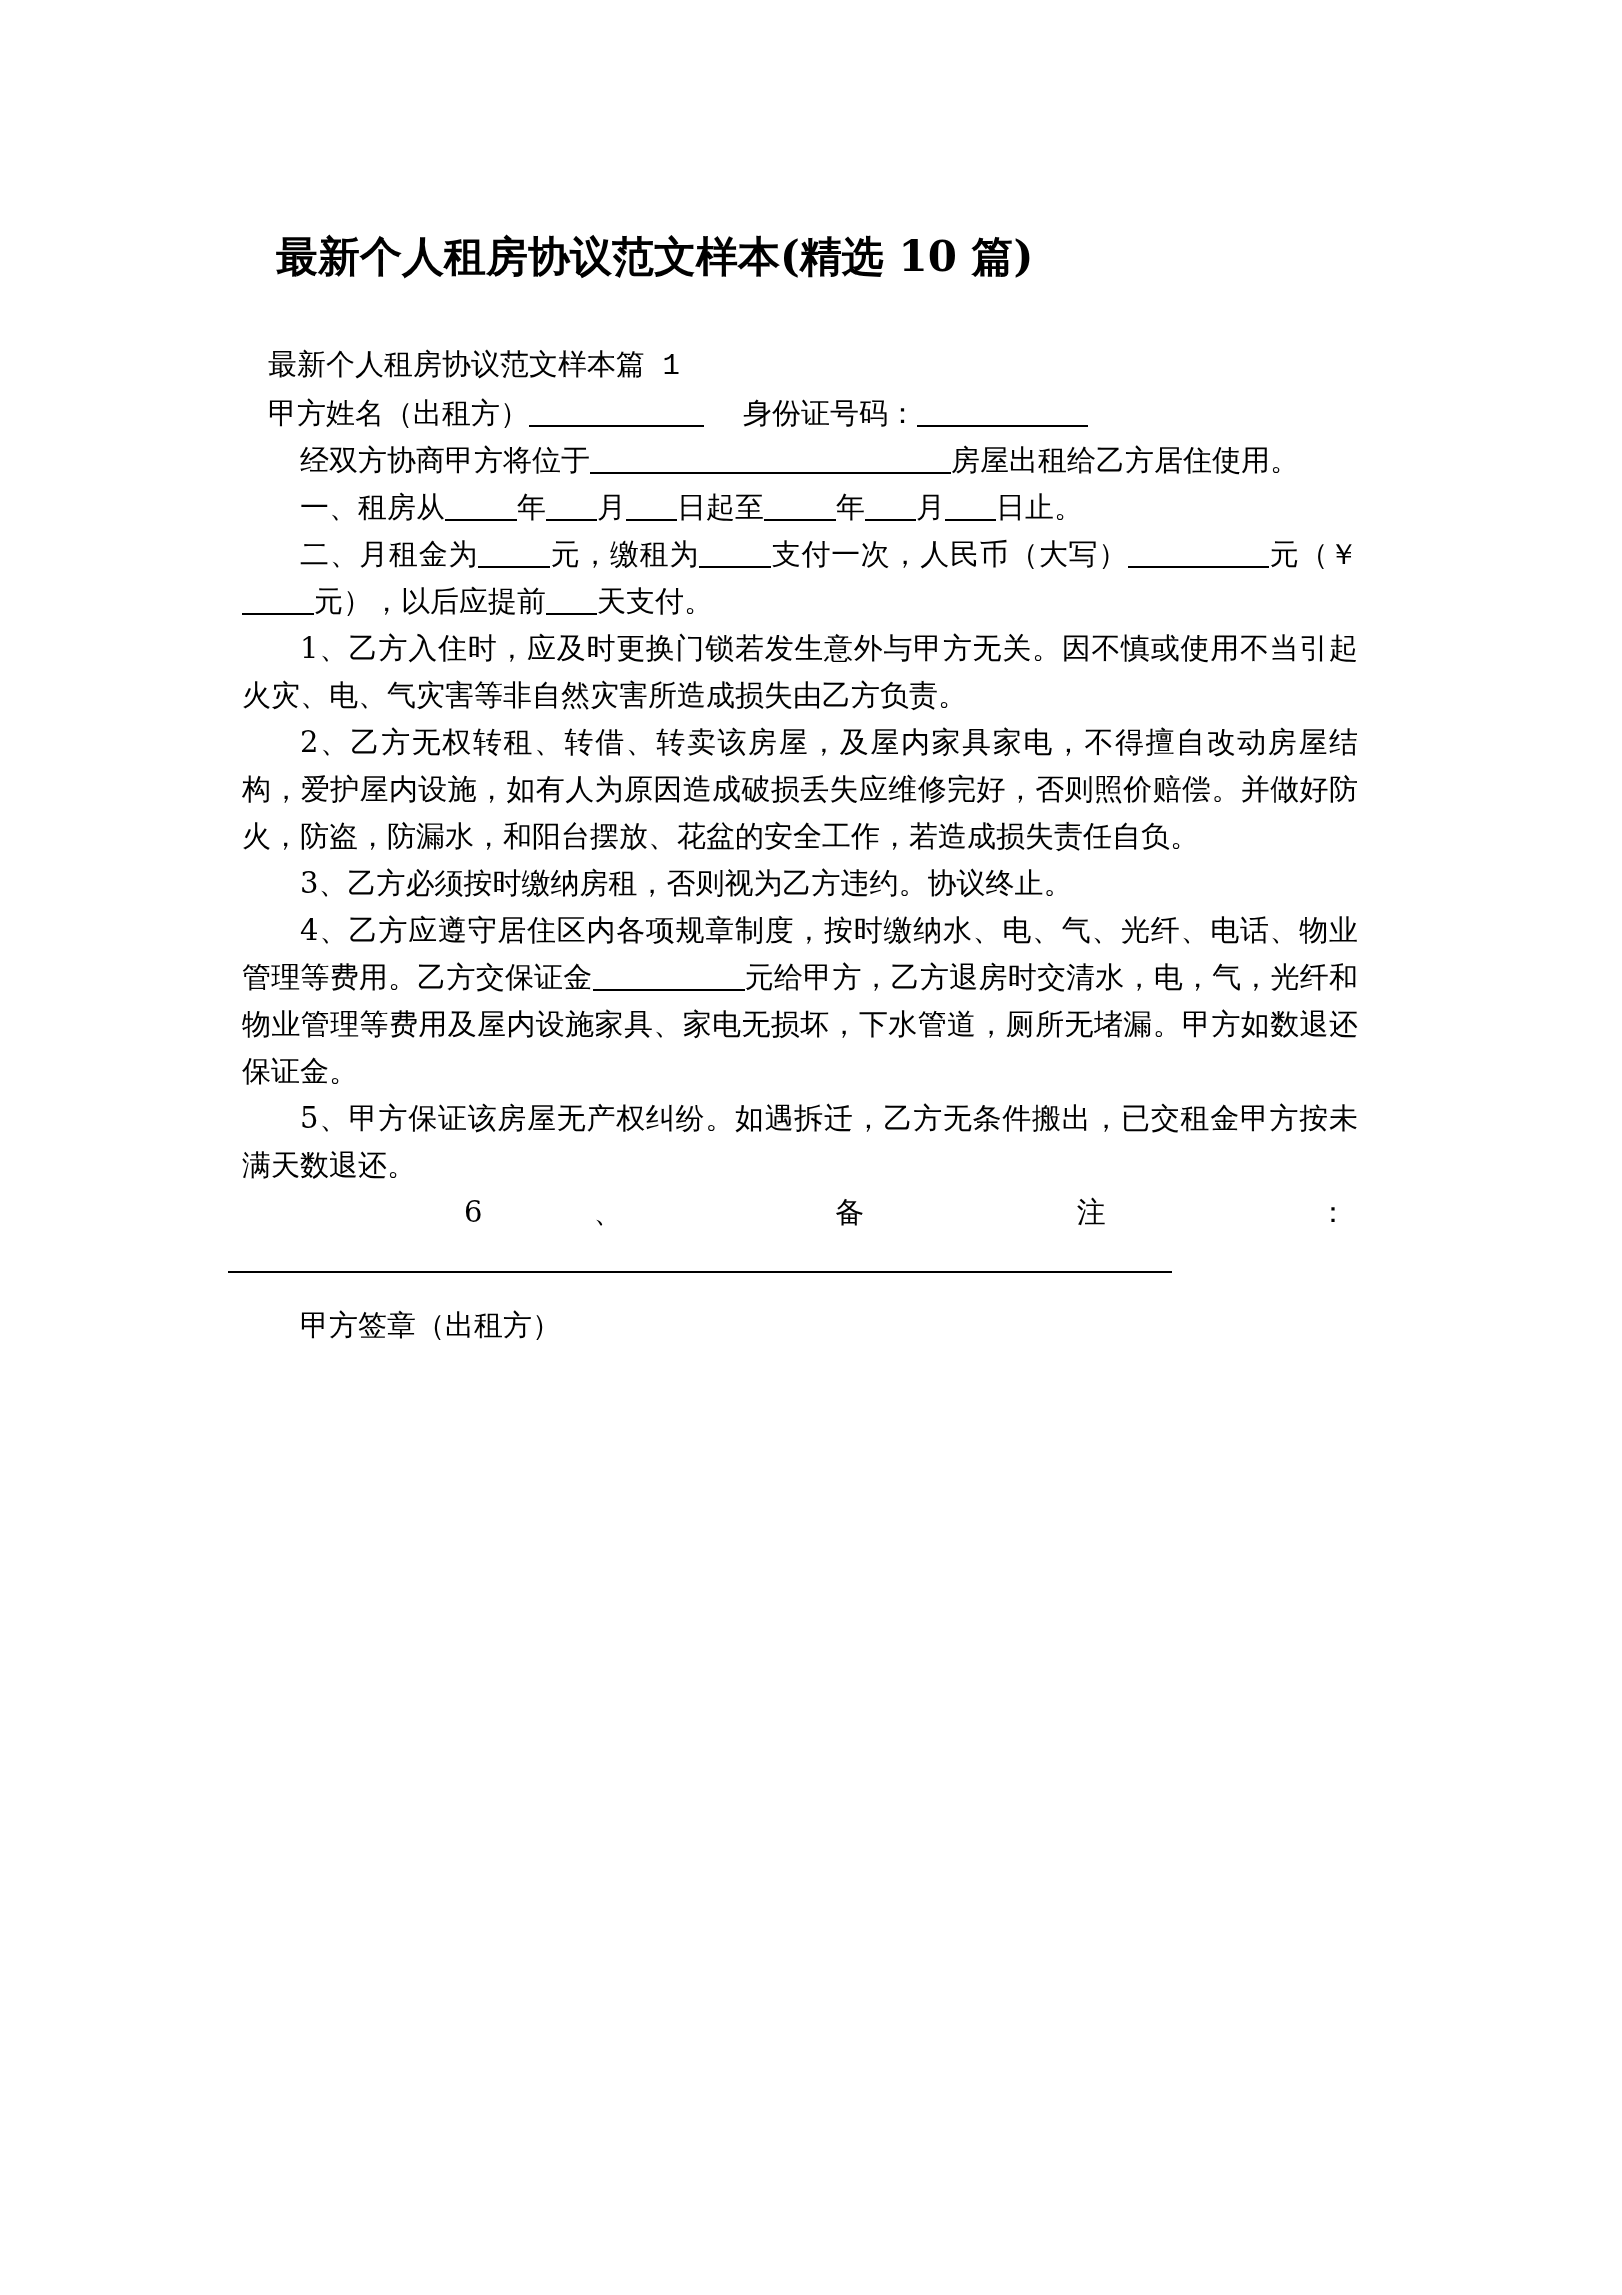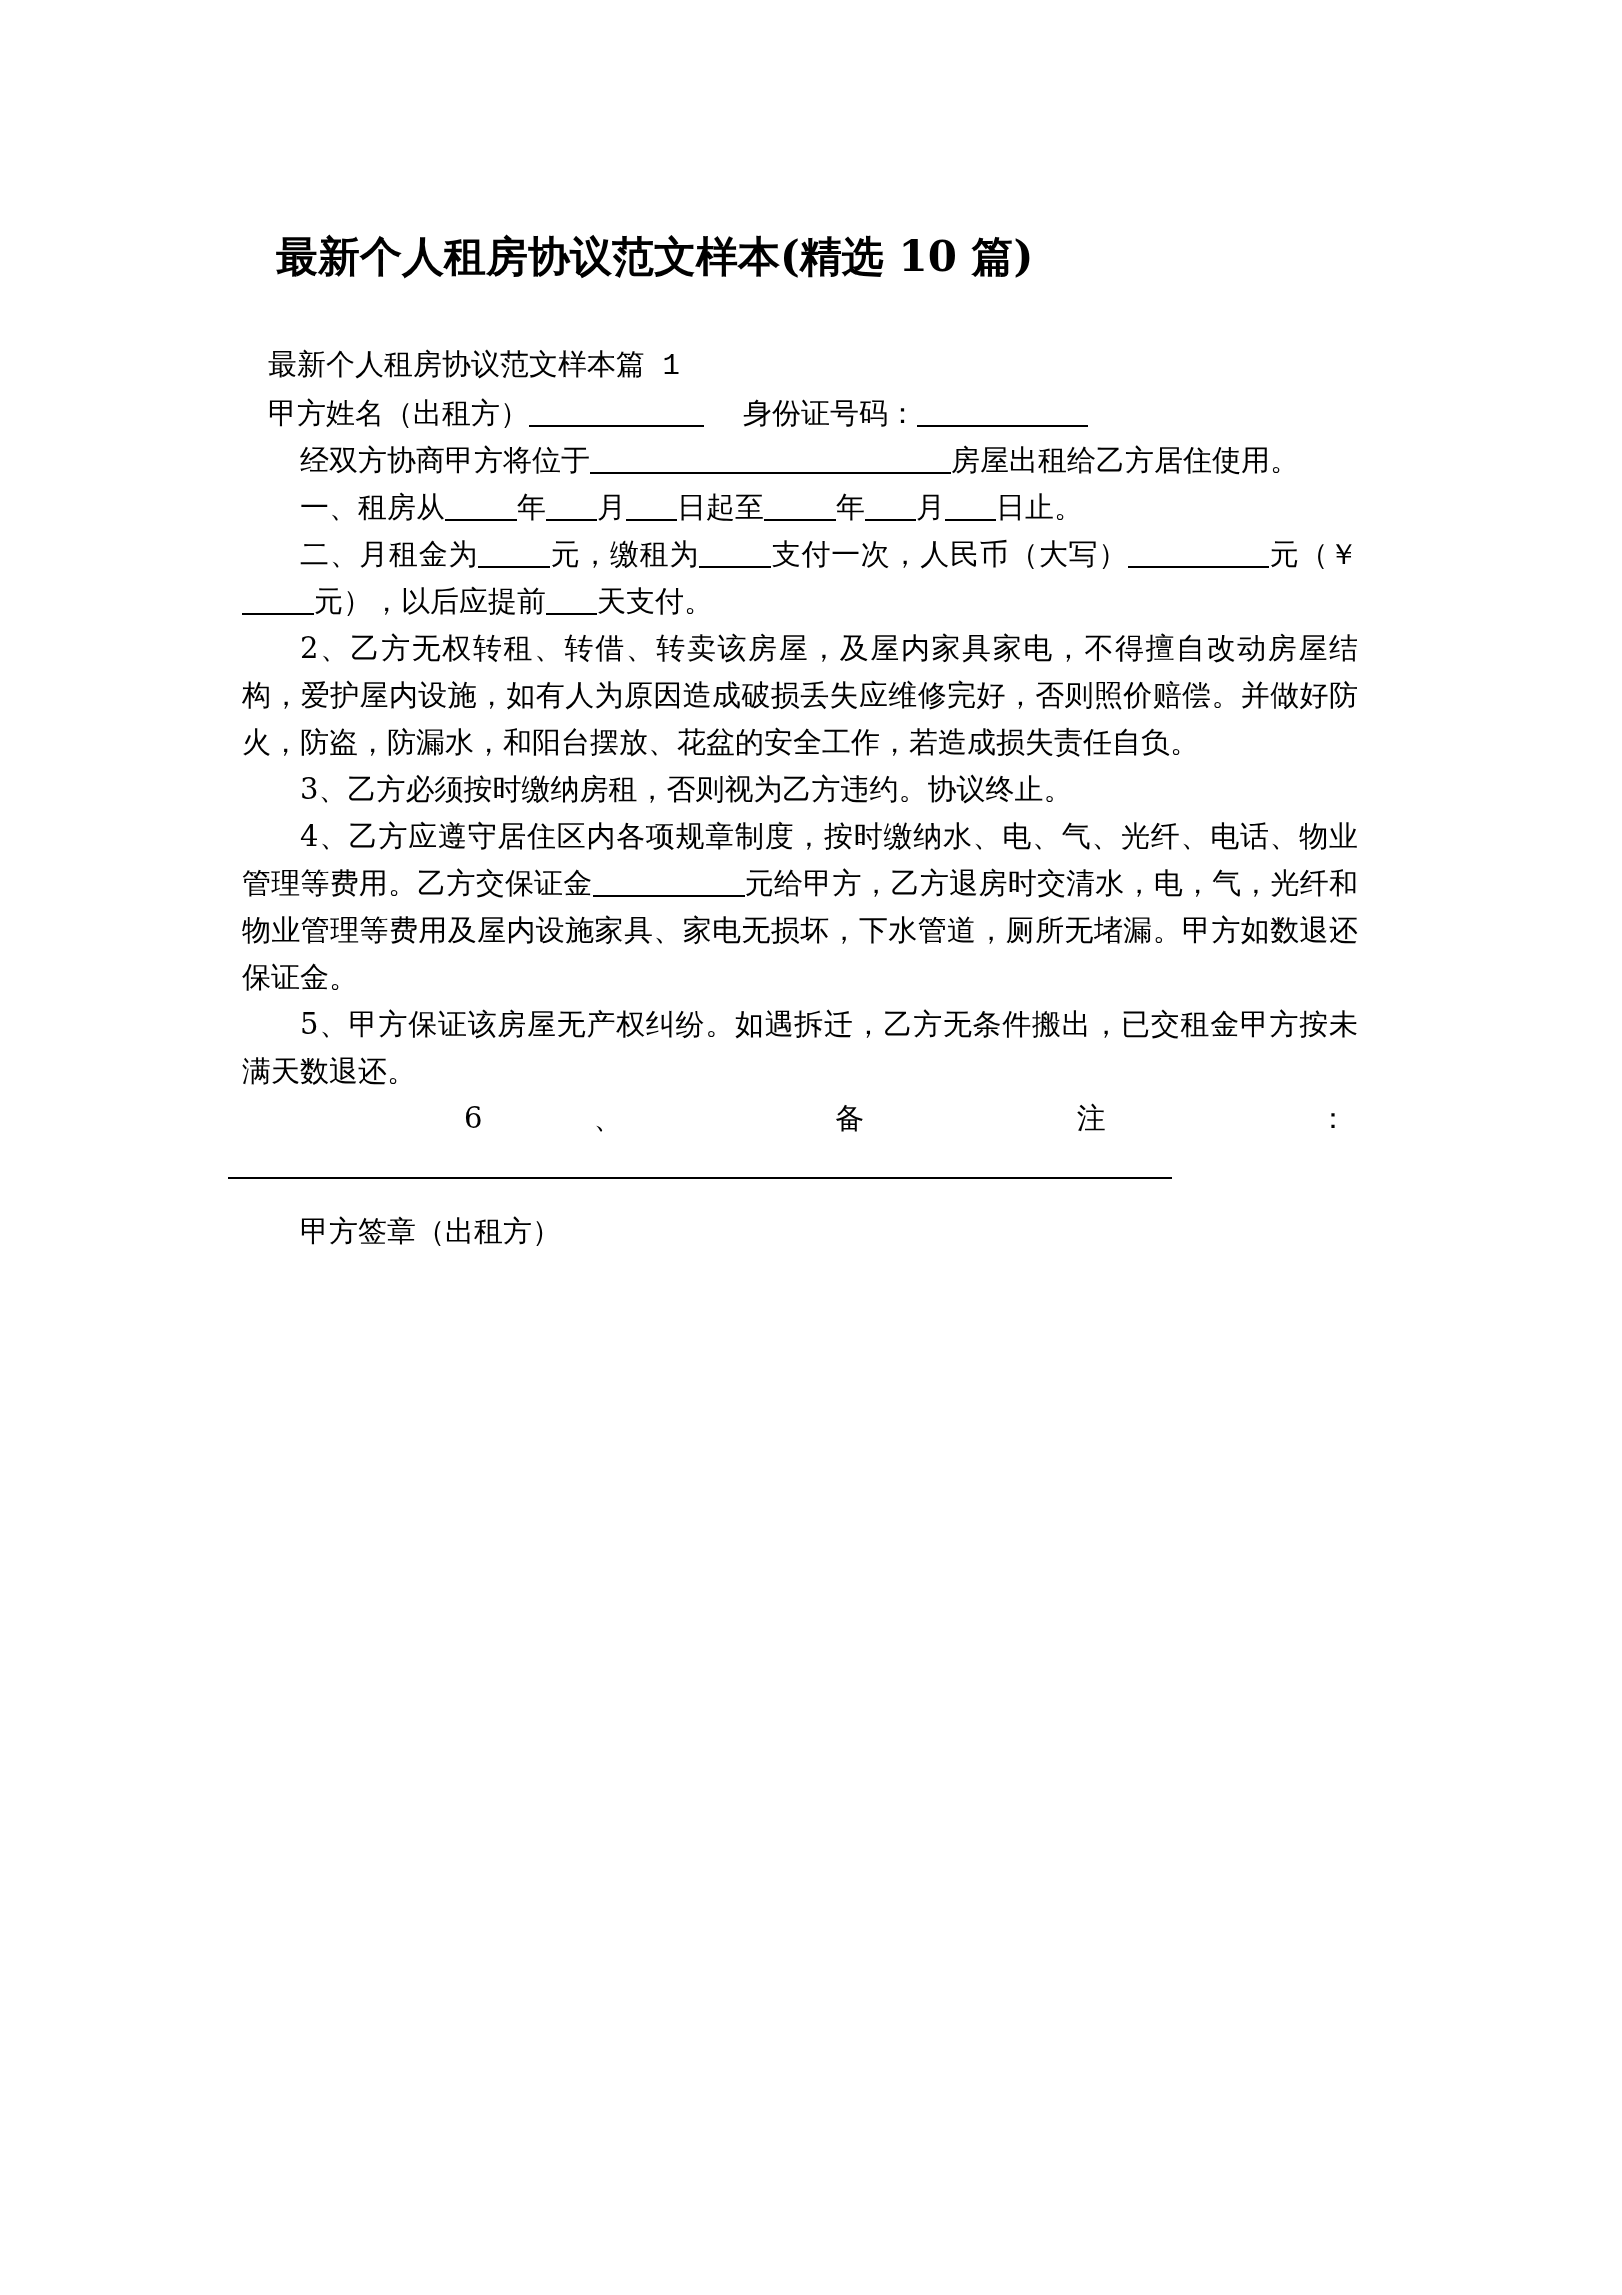--- a/index.html
+++ b/index.html
@@ -134,20 +134,21 @@
 
     <p class="para indent">
       <span>一、</span><span>租房从</span><span class="blank b-md"></span><span>年</span><span class="blank b-sm"></span><span>月</span><span class="blank b-sm"></span><span>日起至</span><span class="blank b-md"></span><span>年</span><span class="blank b-sm"></span><span>月</span><span class="blank b-sm"></span><span>日止。</span>
     </p>
 
     <p class="para indent">
       <span>二、</span><span>月租金为</span><span class="blank b-md"></span><span>元，缴租为</span><span class="blank b-md"></span><span>支付一次，人民币（大写）</span><span class="blank b-xl"></span><span>元</span><span>（￥</span><span class="blank b-md"></span><span>元），以后应提前</span><span class="blank b-sm"></span><span>天支付。</span>
     </p>
 
 
+    <p class="para indent">1、乙方入住时，应及时更换门锁若发生意外与甲方无关。因不慎或使用不当引起火灾、电、气灾害等非自然灾害所造成损失由乙方负责。</p>
 
     <p class="para indent">2、乙方无权转租、转借、转卖该房屋，及屋内家具家电，不得擅自改动房屋结构，爱护屋内设施，如有人为原因造成破损丢失应维修完好，否则照价赔偿。并做好防火，防盗，防漏水，和阳台摆放、花盆的安全工作，若造成损失责任自负。</p>
 
     <p class="para indent">3、乙方必须按时缴纳房租，否则视为乙方违约。协议终止。</p>
 
     <p class="para indent">
       <span>4、乙方应遵守居住区内各项规章制度，按时缴纳水、电、气、光纤、电话、物业管理等费用。乙方交保证金</span><span class="blank b-dep"></span><span>元给甲方，乙方退房时交清水，电，气，光纤和物业管理等费用及屋内设施家具、家电无损坏，下水管道，厕所无堵漏。甲方如数退还保证金。</span>
     </p>
 
     <p class="para indent">5、甲方保证该房屋无产权纠纷。如遇拆迁，乙方无条件搬出，已交租金甲方按未满天数退还。</p>

